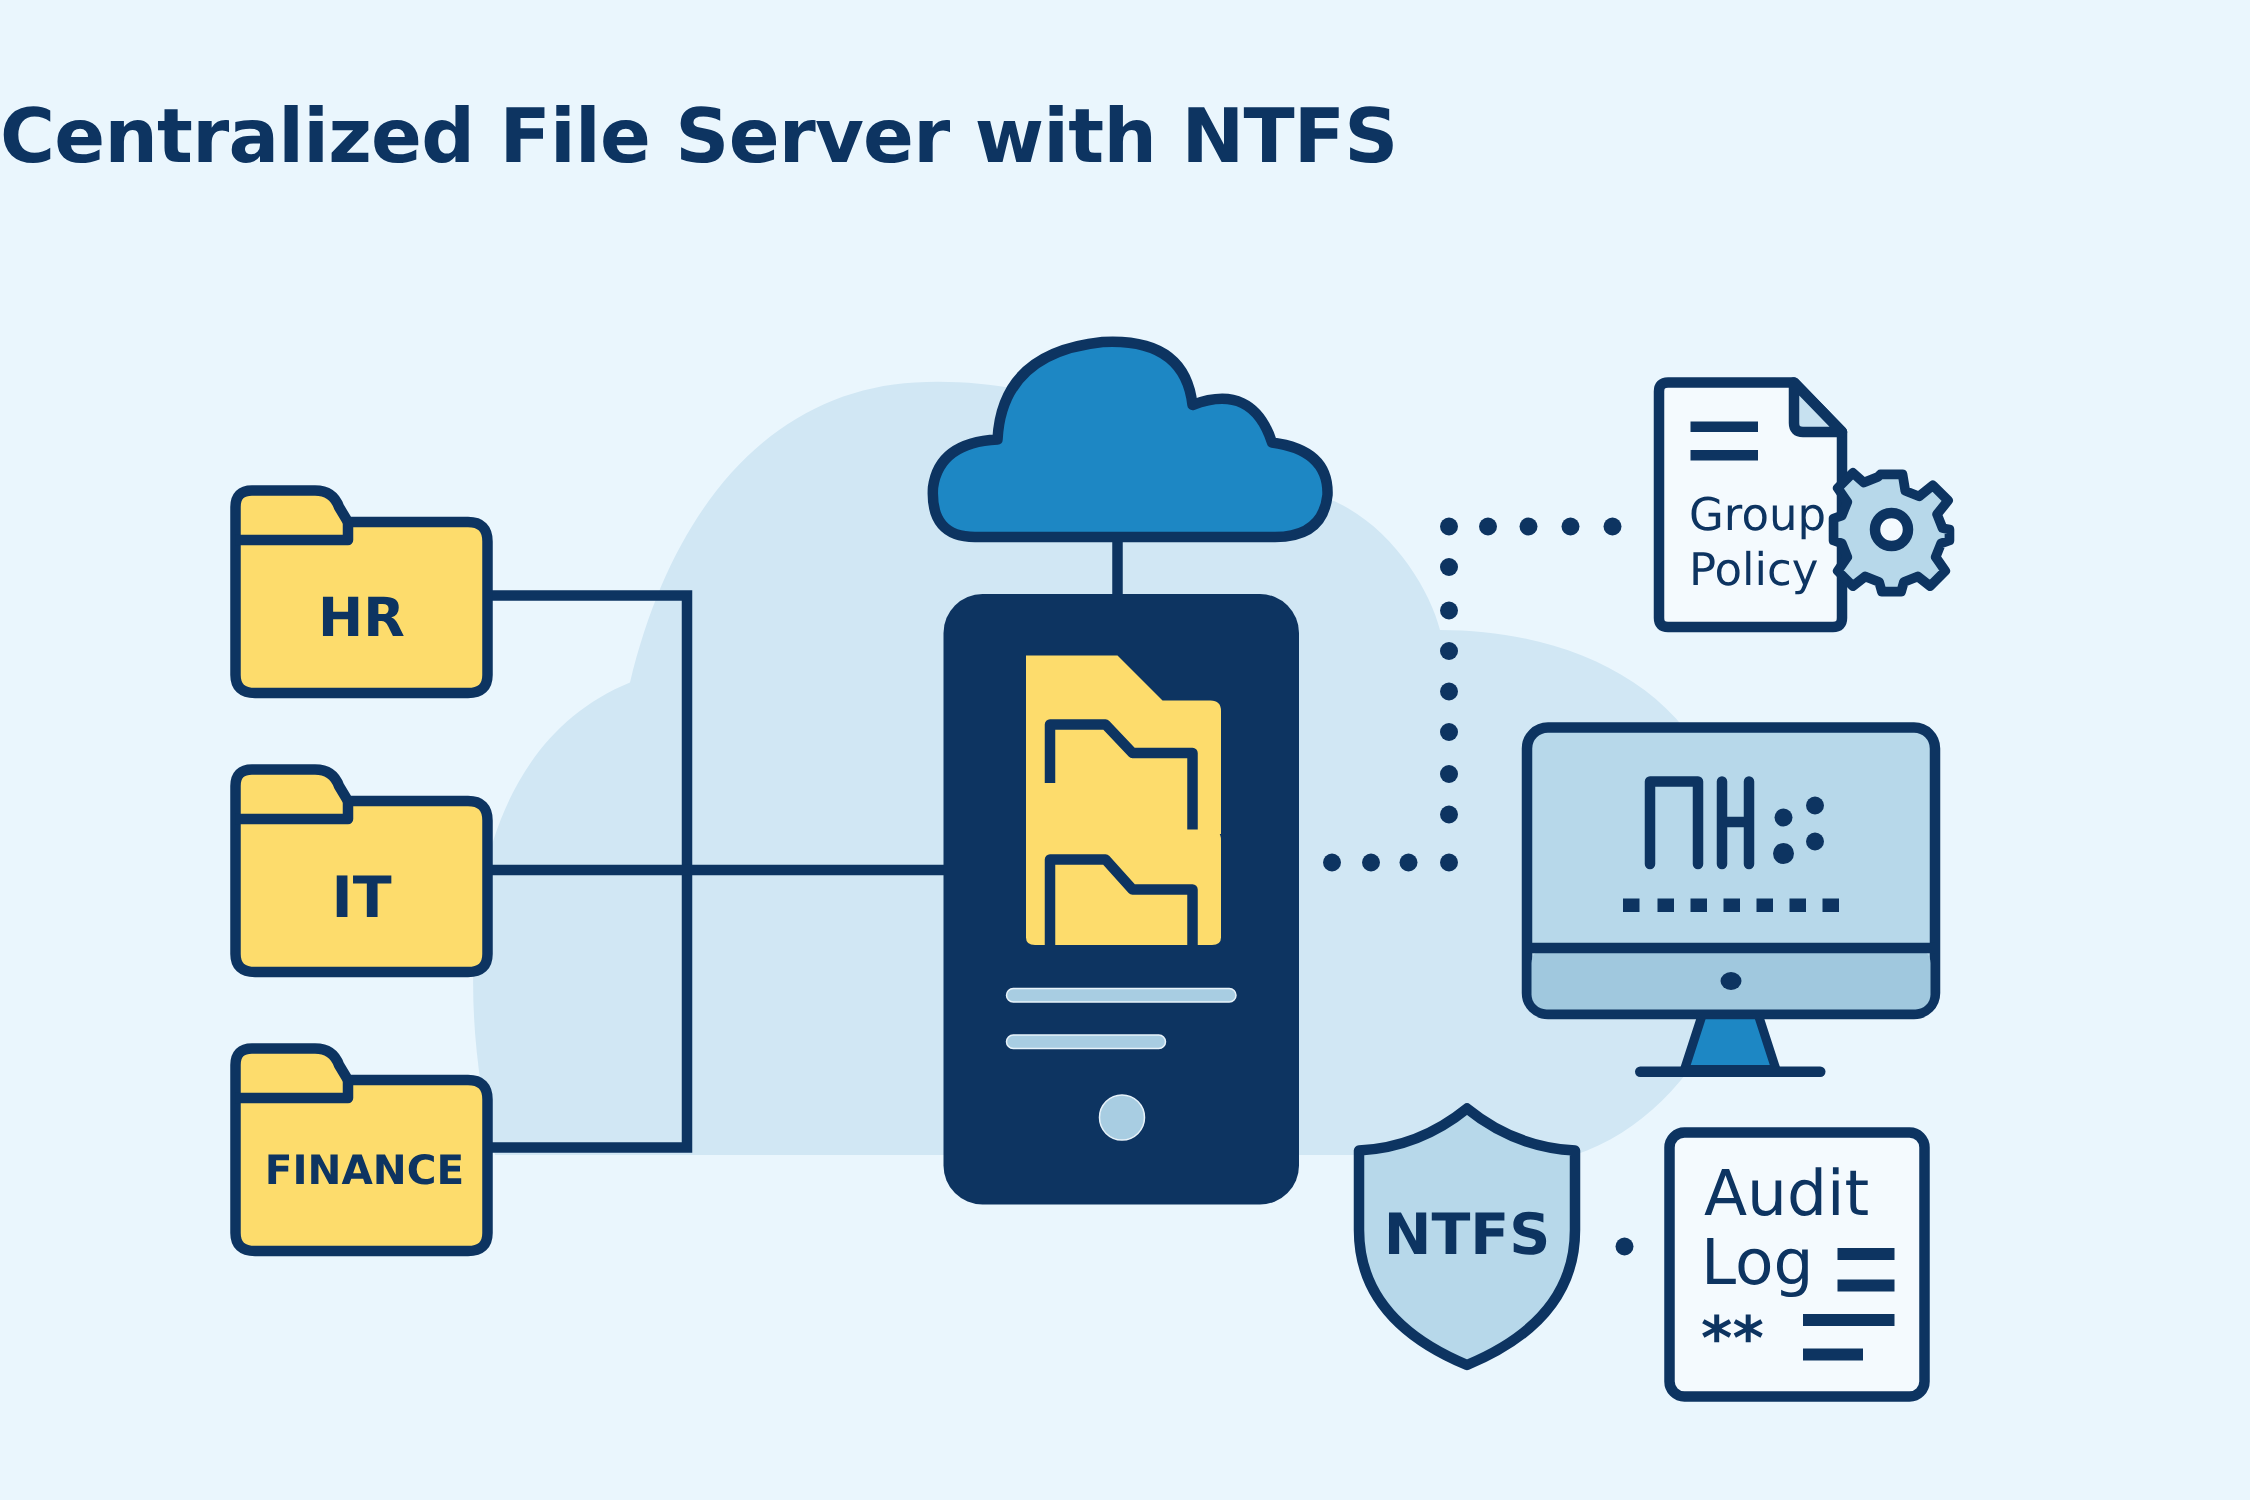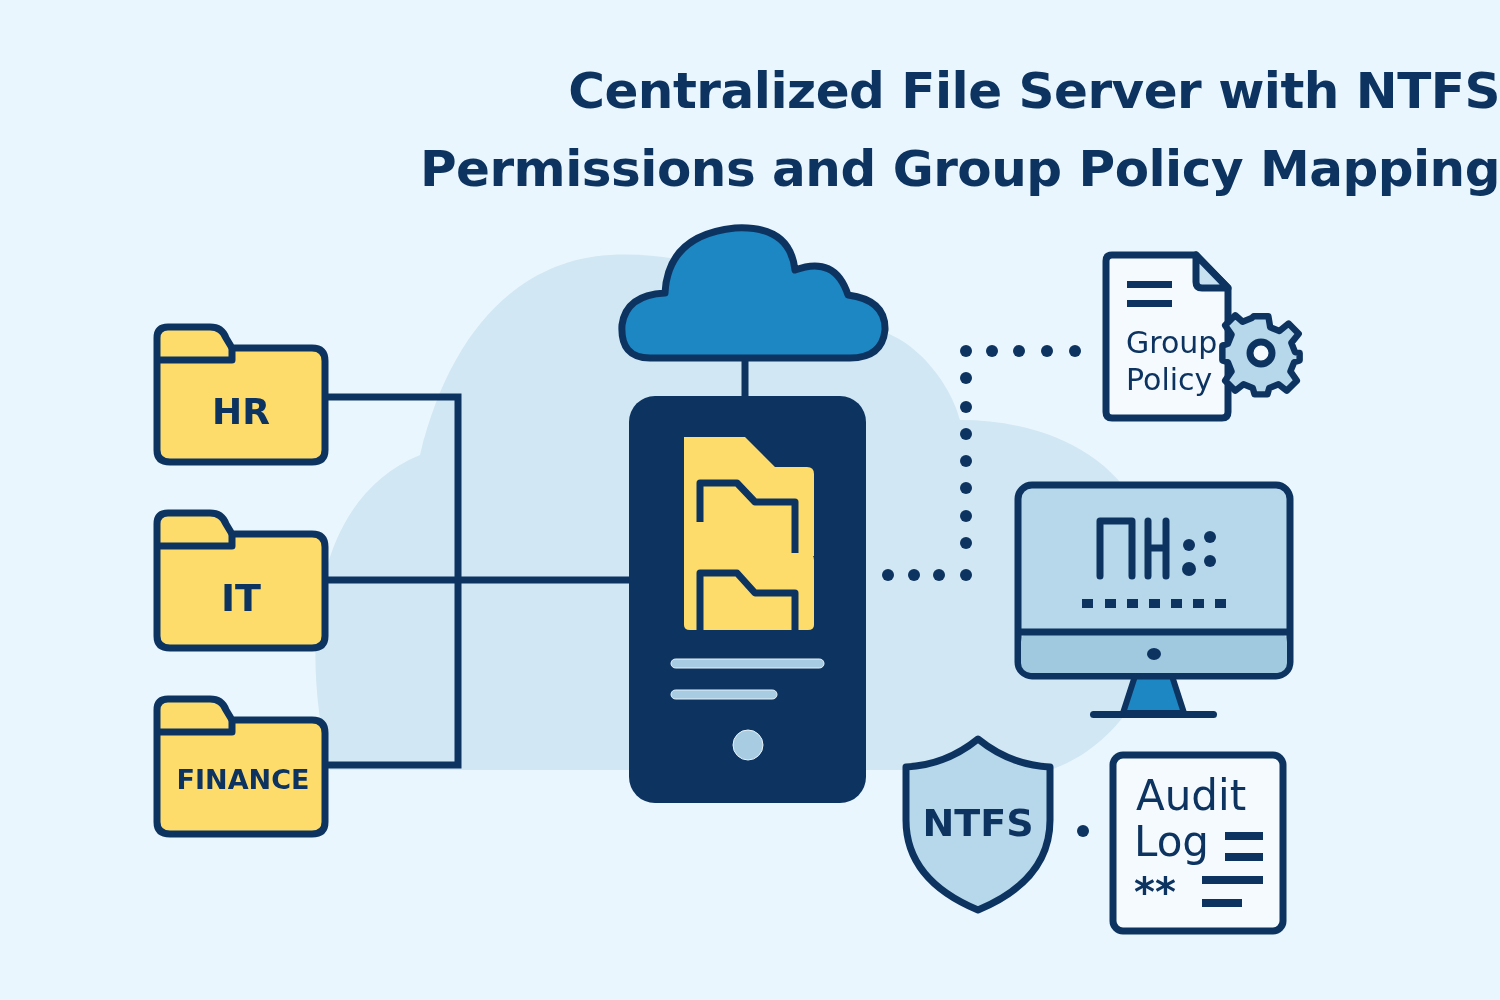--- a/index.html
+++ b/index.html
@@ -4,36 +4,35 @@
 <style>
   html, body { margin: 0; padding: 0; }
   body {
     width: 1500px; height: 1000px; overflow: hidden;
     background: #eaf6fd;
     font-family: "DejaVu Sans", sans-serif;
     position: relative;
   }
   .title {
     position: absolute; left: 0; top: 52px; width: 1500px;
-    text-align: right; color: #0d3461;
+    text-align: left; color: #0d3461;
     font-family: "DejaVu Sans", sans-serif; font-weight: bold;
     font-size: 50px; line-height: 78px; letter-spacing: -0.5px;
   }
   .title .l1 { display: block; padding-right: 0px; }
   .title .l2 { display: block; padding-left: 50px; }
   svg.scene { position: absolute; left: 0; top: 0; }
   .lbl { font-family: "DejaVu Sans", sans-serif; font-weight: bold; fill: #0d3461; }
   .lbl-reg { font-family: "DejaVu Sans", sans-serif; fill: #0d3461; }
 </style>
 </head>
 <body>
 
 <div class="title">
   <span class="l1">Centralized File Server with NTFS</span>
-  <span class="l2">Permissions and Group Policy Mapping</span>
 </div>
 
 <svg class="scene" width="1500" height="1000" viewBox="0 0 1500 1000">
 
   <g>
     <path d="M 330 770 C 300 650 310 500 420 455 C 450 330 520 260 610 255 C 700 250 780 290 830 330 C 900 310 950 380 960 420 C 1050 420 1130 460 1150 540 C 1190 620 1140 740 1050 770 Z" fill="#d1e7f4"></path>
   </g>
 
   <g fill="none" stroke="#0d3461" stroke-width="7">
     <polyline points="328,397 458,397 458,765 328,765"></polyline>

